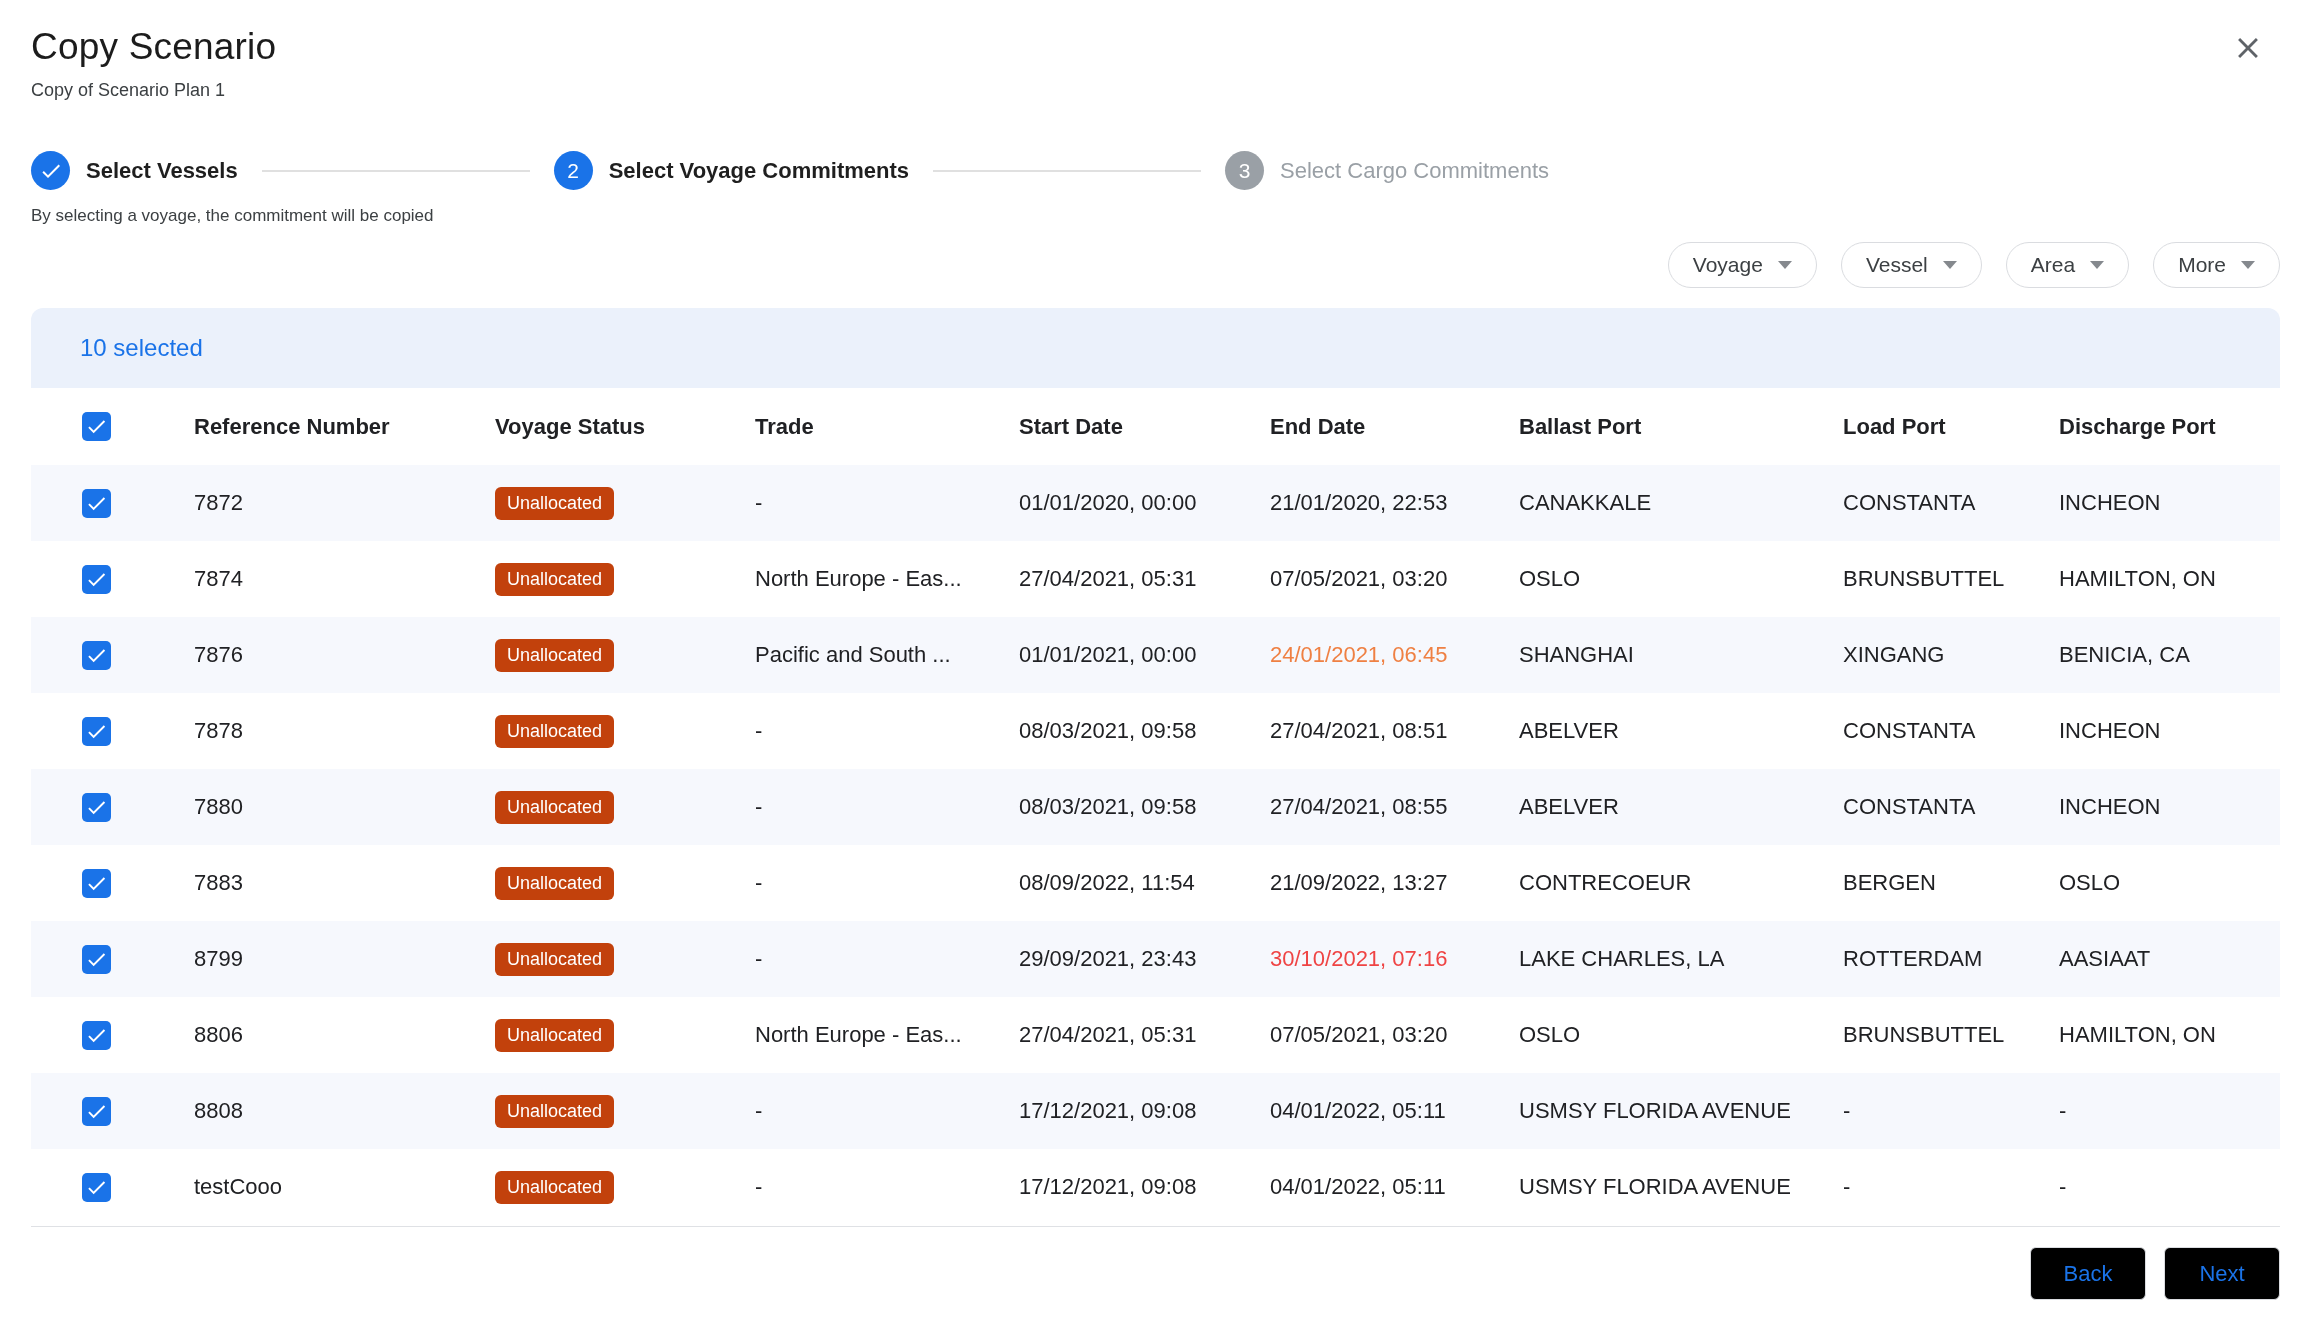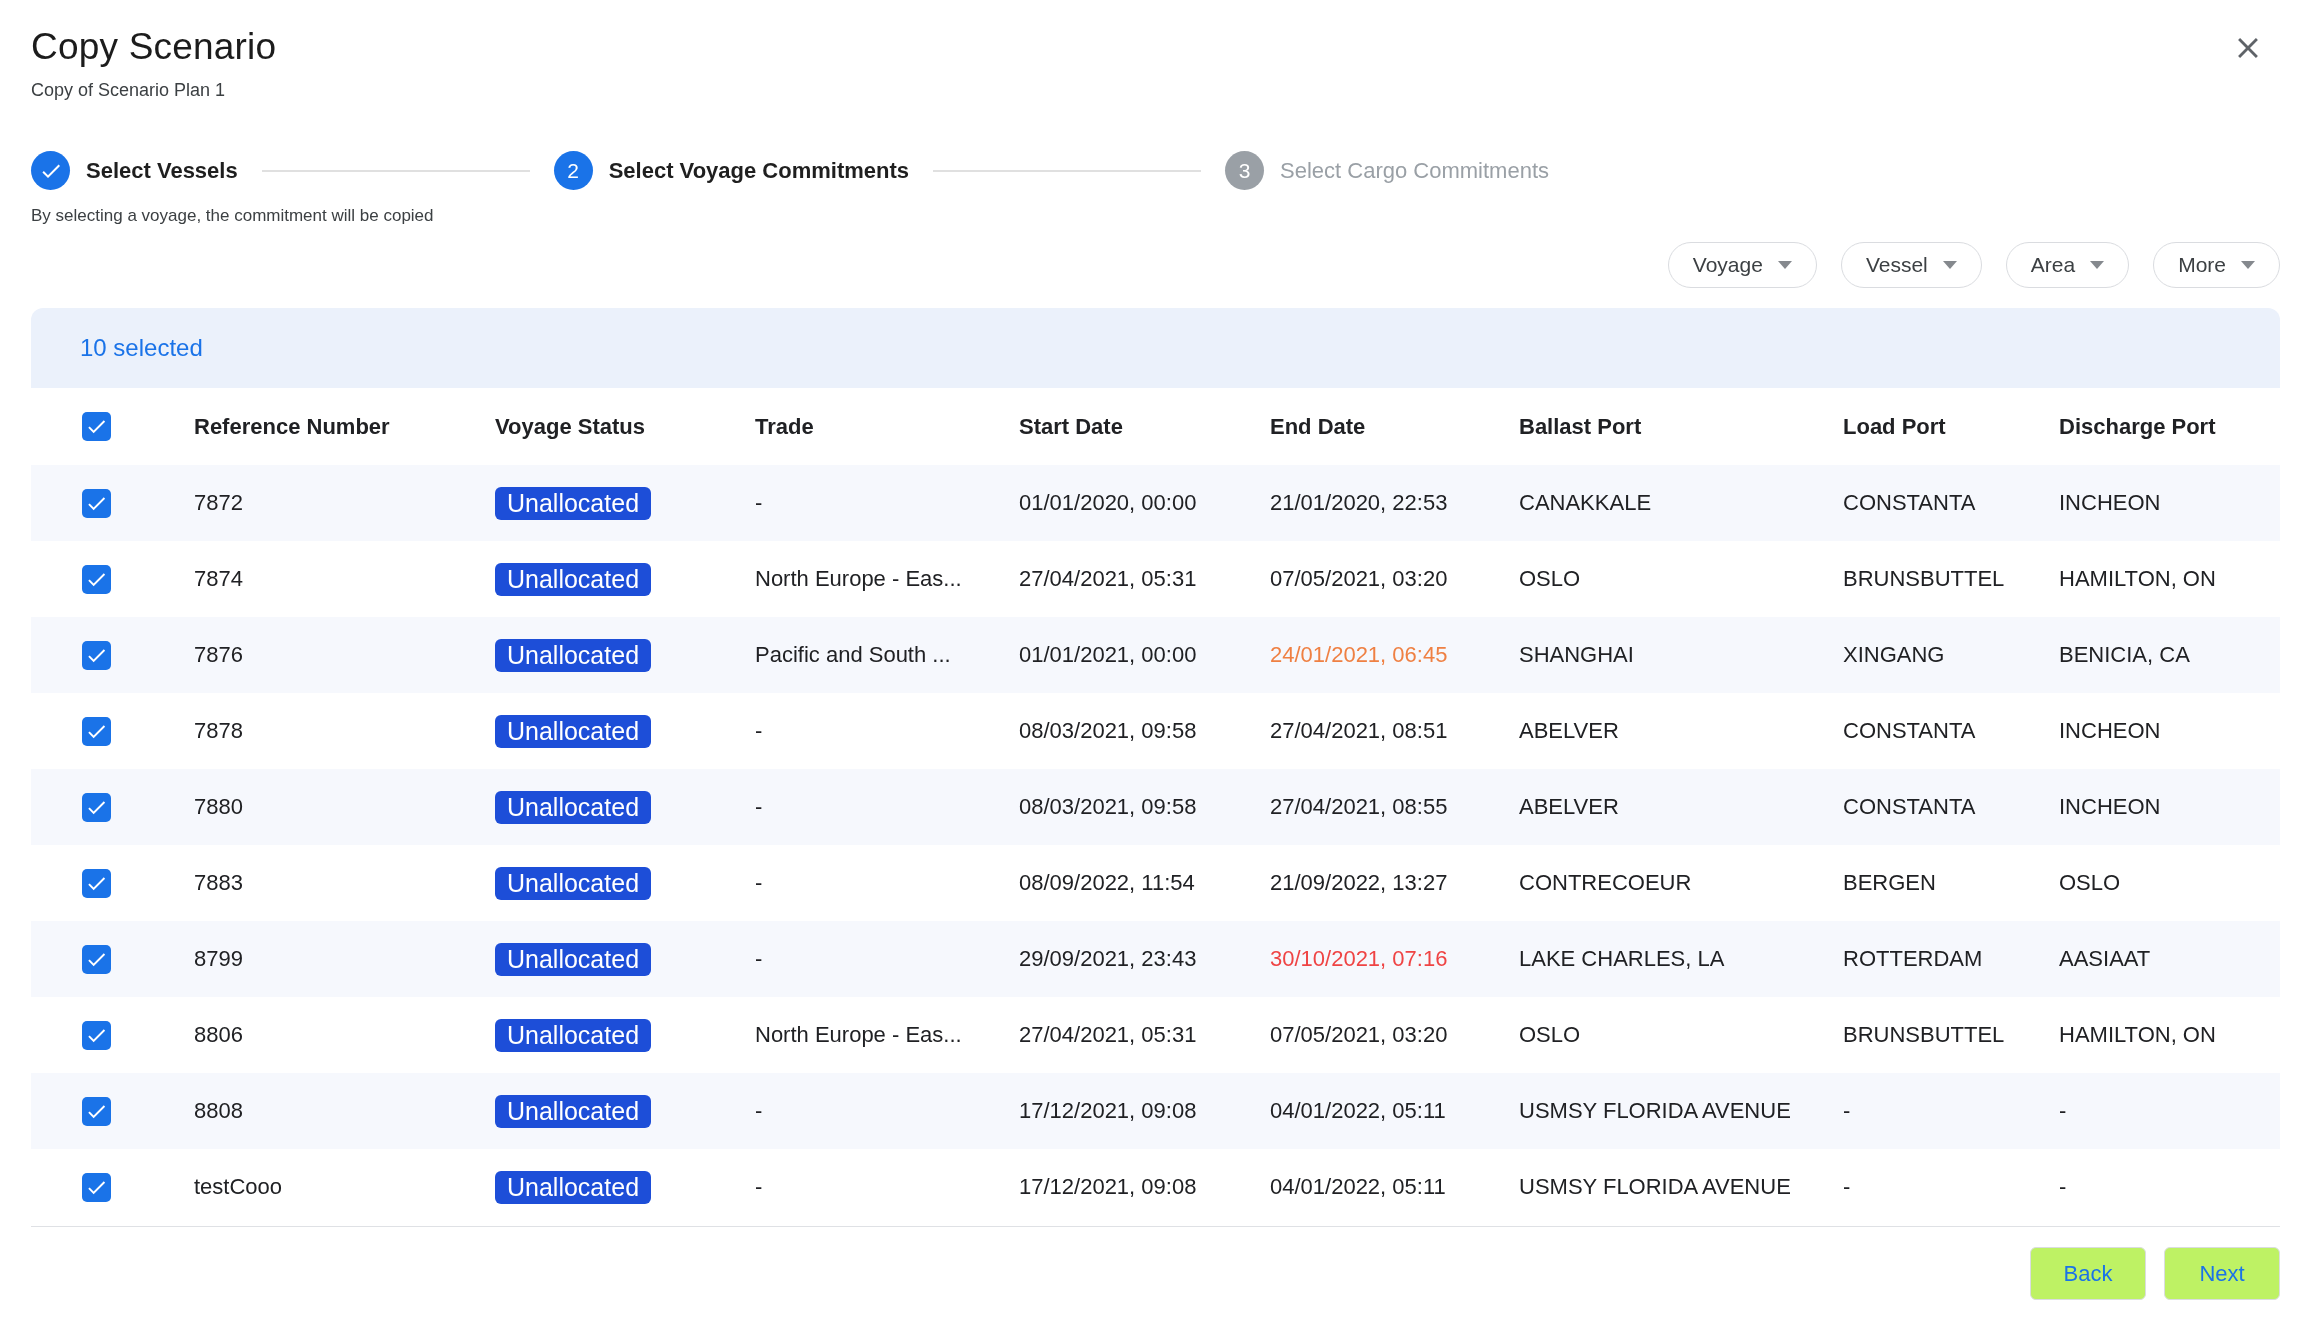--- a/index.html
+++ b/index.html
@@ -88,34 +88,34 @@
   .checkbox {
     display: inline-flex; width: 29px; height: 29px;
     border-radius: 5px; background: #1a73e8;
     align-items: center; justify-content: center;
     vertical-align: middle; cursor: pointer;
   }
   .checkbox svg { width: 23px; height: 23px; fill: #ffffff; }
 
   .badge {
     display: inline-block;
-    background: #1d4ed8; color: #ffffff;
-    font-size: 25px; line-height: 19px;
+    background: #c2410c; color: #ffffff;
+    font-size: 18px; line-height: 19px;
     padding: 7px 12px; border-radius: 6px;
   }
 
   .date-orange { color: #ef8043; }
   .date-blue { color: #ef4444; }
 
   
   .footer { display: flex; justify-content: flex-end; gap: 18px; padding: 20px 24px 0 0; }
   .footer-btn {
     min-width: 116px; height: 53px;
     border: 1px solid #dadce0; border-radius: 6px;
-    background: #bef264; color: #1a73e8;
+    background: #000000; color: #1a73e8;
     font-size: 22px; font-weight: 500; font-family: inherit;
     cursor: pointer;
   }
 </style>
 </head>
 <body>
 
 <div class="dialog-header">
   <div class="dialog-title">Copy Scenario</div>
   <div class="dialog-subtitle">Copy of Scenario Plan 1</div>

